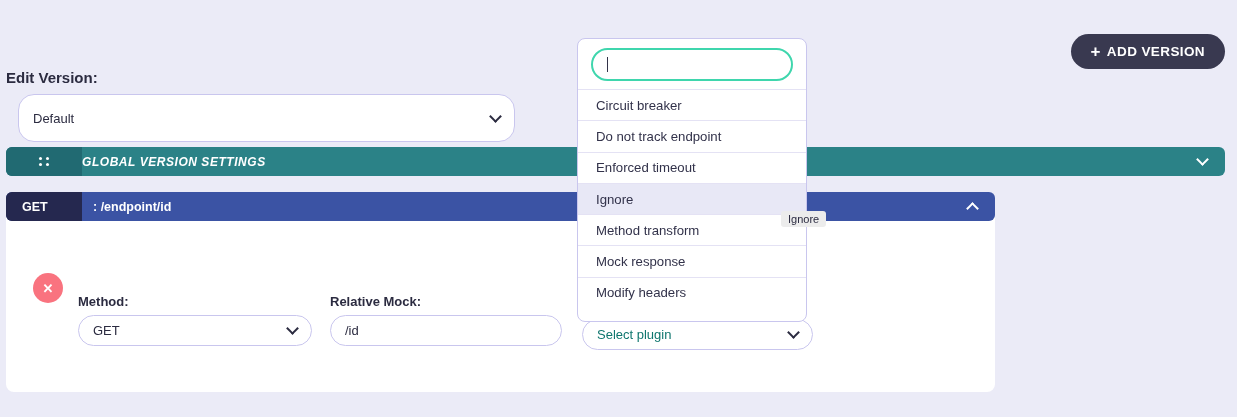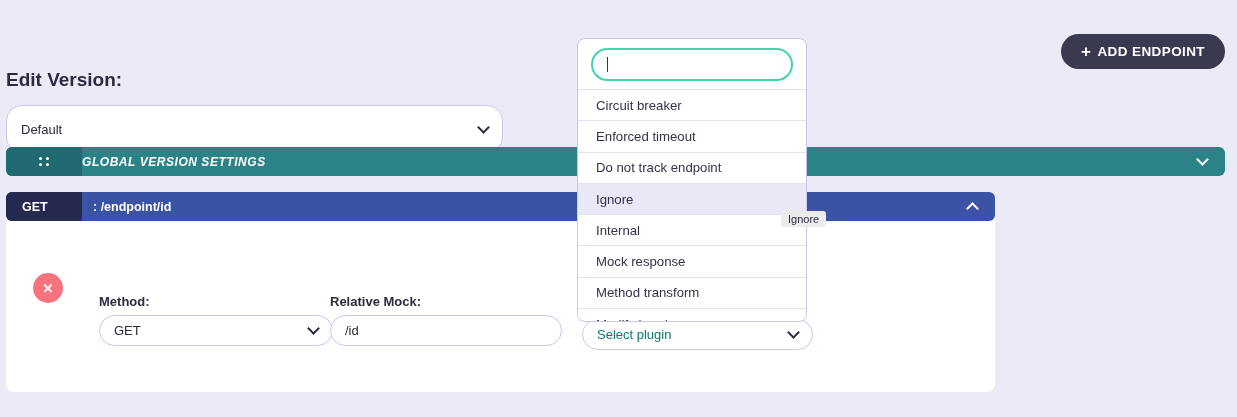--- a/index.html
+++ b/index.html
@@ -20,28 +20,28 @@
     border: none; border-radius: 18px;
     font-size: 13.5px; font-weight: bold; letter-spacing: .4px;
     display: flex; align-items: center; gap: 6px;
     cursor: pointer; white-space: nowrap;
   }
   .plus-glyph { font-size: 17px; font-weight: bold; line-height: 1; margin-top: -1px; }
 
   
   .edit-version-label {
     position: absolute; left: 6px; top: 69px;
-    font-size: 19px; font-weight: bold; color: #2b2b40;
+    font-size: 15px; font-weight: bold; color: #2b2b40;
   }
   .version-select {
-    position: absolute; left: 6px; top: 94px;
+    position: absolute; left: 18px; top: 94px;
     width: 497px; height: 48px;
     background: #ffffff; border: 1px solid #c9c6ee; border-radius: 16px;
     display: flex; align-items: center; padding: 0 14px;
-    font-size: 13px; color: #2b2b40; cursor: pointer; margin-top: 11px;
+    font-size: 13px; color: #2b2b40; cursor: pointer;
   }
   .version-select .val { flex: 1; }
 
   .chev {
     display: inline-block; width: 9px; height: 9px;
     border-right: 2px solid currentColor; border-bottom: 2px solid currentColor;
     transform: rotate(45deg); margin-bottom: 4px;
   }
   .chev.up { transform: rotate(-135deg); margin-bottom: -3px; }
 
@@ -103,21 +103,21 @@
   .field { position: absolute; }
   .field-label { font-size: 13px; font-weight: bold; color: #2b2b40; margin-bottom: 6px; }
   .field-ctl {
     height: 31px; background: #ffffff;
     border: 1px solid #c9c6ee; border-radius: 16px;
     display: flex; align-items: center; padding: 0 14px;
     font-size: 13px; color: #2b2b40;
   }
   .field-ctl .val { flex: 1; }
   .field-ctl.placeholder .val { color: #0f766e; }
-  .field-method { left: 72px; top: 0; width: 234px; margin-left: 21px; }
+  .field-method { left: 72px; top: 0; width: 234px; }
   .field-path   { left: 324px; top: 0; width: 232px; }
   .field-plugin { left: 576px; top: 25px; width: 231px; }
 
   
   .plugin-dropdown {
     position: absolute; left: 577px; top: 38px;
     width: 230px; height: 284px;
     background: #ffffff;
     border: 1px solid #c9c6ee; border-radius: 8px;
     overflow: hidden; z-index: 40;
@@ -147,21 +147,21 @@
     font-size: 11px; z-index: 60; white-space: nowrap;
   }
 </style>
 </head>
 <body>
 
 <div class="page">
 
   <button class="add-endpoint-btn">
     <span class="plus-glyph">+</span>
-    <span>ADD ENDPOINT</span>
+    <span>ADD VERSION</span>
   </button>
 
   <div class="edit-version-label">Edit Version:</div>
   <div class="version-select">
     <span class="val">Default</span>
     <span class="chev"></span>
   </div>
 
   <div class="bar bar-global">
     <div class="bar-handle">
@@ -222,38 +222,35 @@
   <div class="plugin-dropdown">
     <div class="plugin-search">
       <span></span>
         <span class="caret"></span>
     </div>
     <div class="plugin-list">
       <div class="plugin-item">
           <span>Circuit breaker</span>
         </div>
       <div class="plugin-item">
+          <span>Do not track endpoint</span>
+        </div>
+      <div class="plugin-item">
           <span>Enforced timeout</span>
-        </div>
-      <div class="plugin-item">
-          <span>Do not track endpoint</span>
         </div>
       <div class="plugin-item active">
           <span>Ignore</span>
         </div>
       <div class="plugin-item">
-          <span>Internal</span>
+          <span>Method transform</span>
         </div>
       <div class="plugin-item">
           <span>Mock response</span>
         </div>
       <div class="plugin-item">
-          <span>Method transform</span>
-        </div>
-      <div class="plugin-item">
           <span>Modify headers</span>
         </div>
     </div>
   </div>
 
   <div class="tooltip">Ignore</div>
 
 </div>
 
 </body></html>

